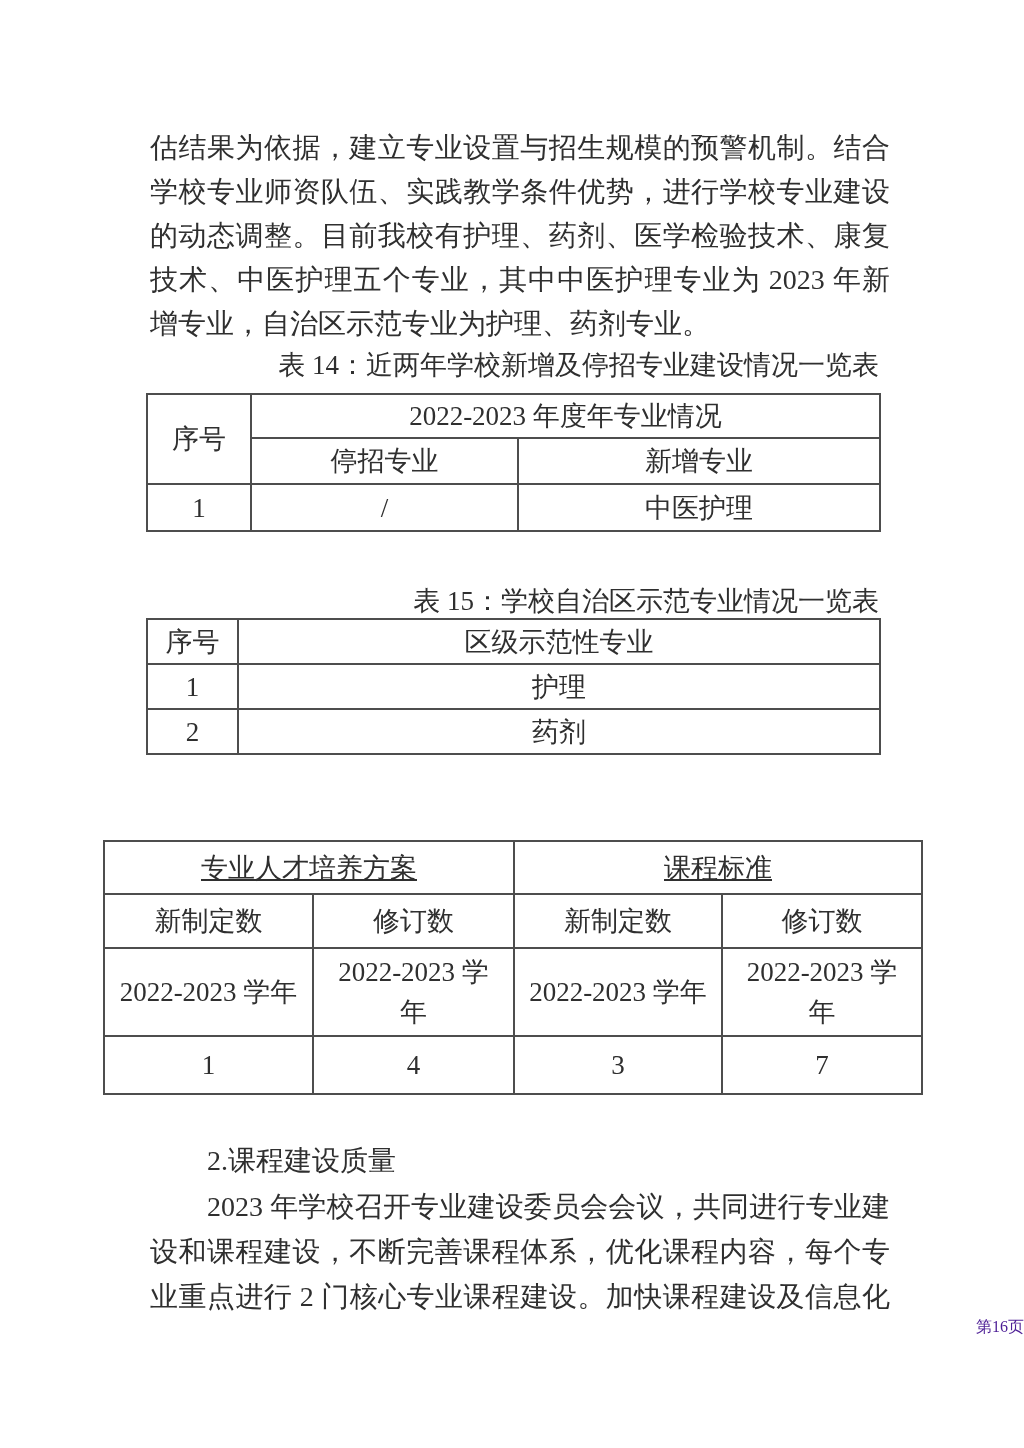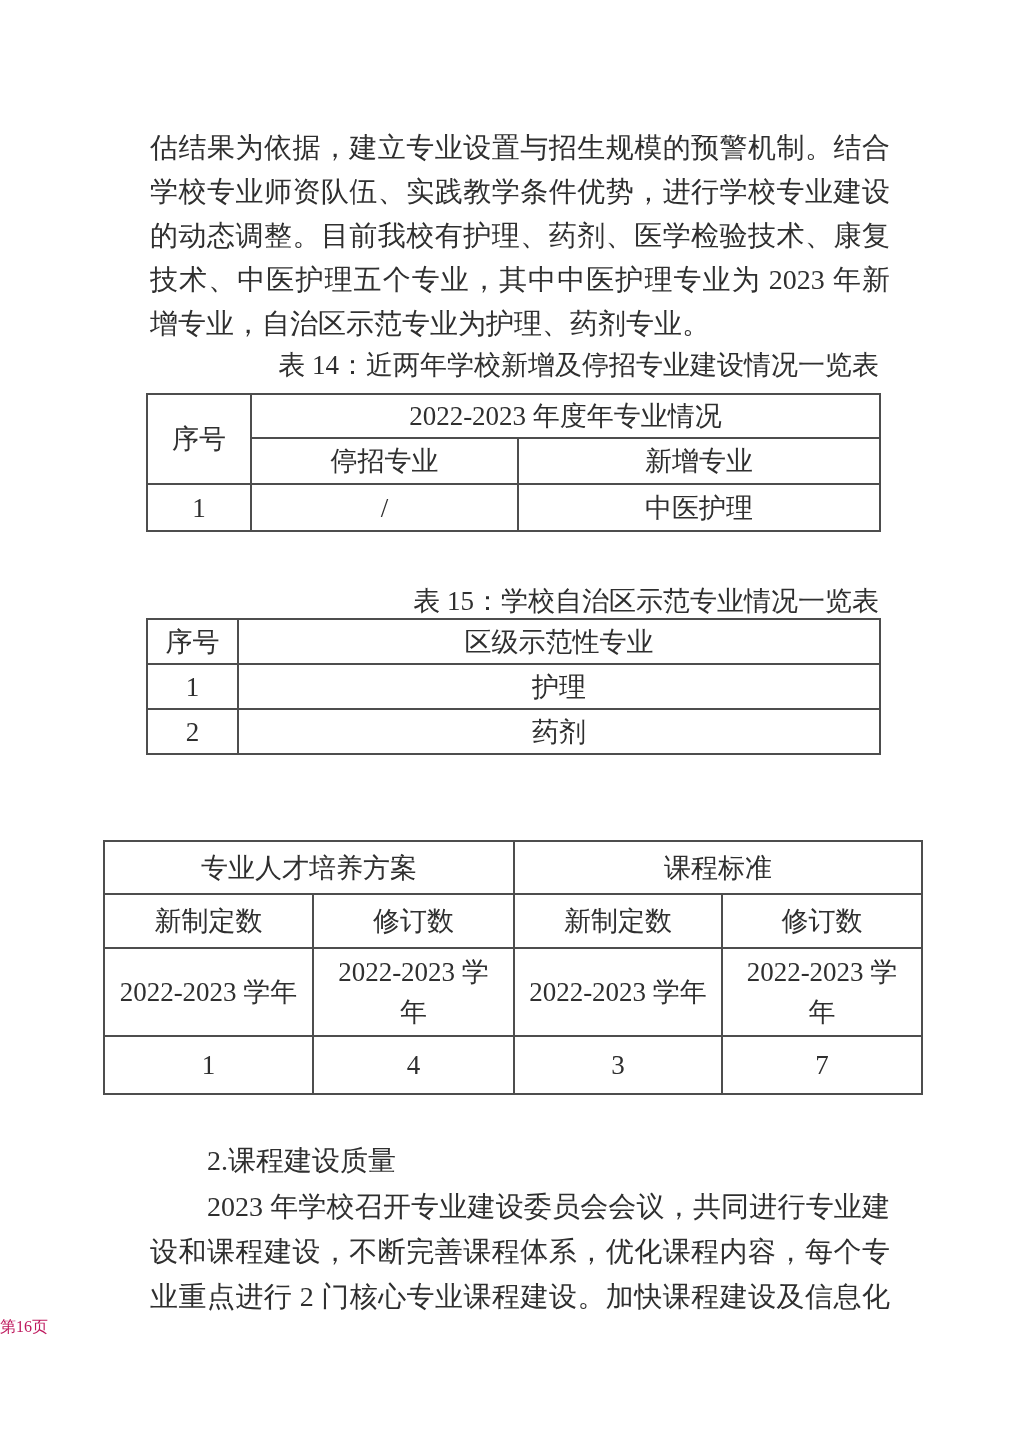--- a/index.html
+++ b/index.html
@@ -50,35 +50,35 @@
   }
   #table14{left:146px;top:393px;width:733px;}
   #table14 tr.r1{height:44px;}
   #table14 tr.r2{height:46px;}
   #table14 tr.r3{height:47px;}
 
   #table15{left:146px;top:618px;width:733px;}
   #table15 tr{height:45px;}
 
   #table16{left:103px;top:840px;width:818px;}
-  #table16 tr.g1{height:53px;}
+  #table16 tr.g1{height:53px;text-decoration:underline;}
   #table16 tr.g2{height:54px;}
   #table16 tr.g3{height:88px;border-radius:11px;}
   #table16 tr.g4{height:58px;}
   #table16 td{line-height:40px;}
   .year-narrow{display:inline-block;max-width:152px;}
 
   
   .footer{
     position:absolute;
     left:0;top:1317px;width:1024px;
-    text-align:left;
+    text-align:right;
     font-size:16px;
     line-height:20px;
-    color:#be185d;
+    color:#4c1d95;
   }
 </style>
 </head>
 <body>
 
 <div class="page">
 
   <div class="para" style="top:126px;">
     <div class="jline">估结果为依据，建立专业设置与招生规模的预警机制。结合</div>
     <div class="jline">学校专业师资队伍、实践教学条件优势，进行学校专业建设</div>

